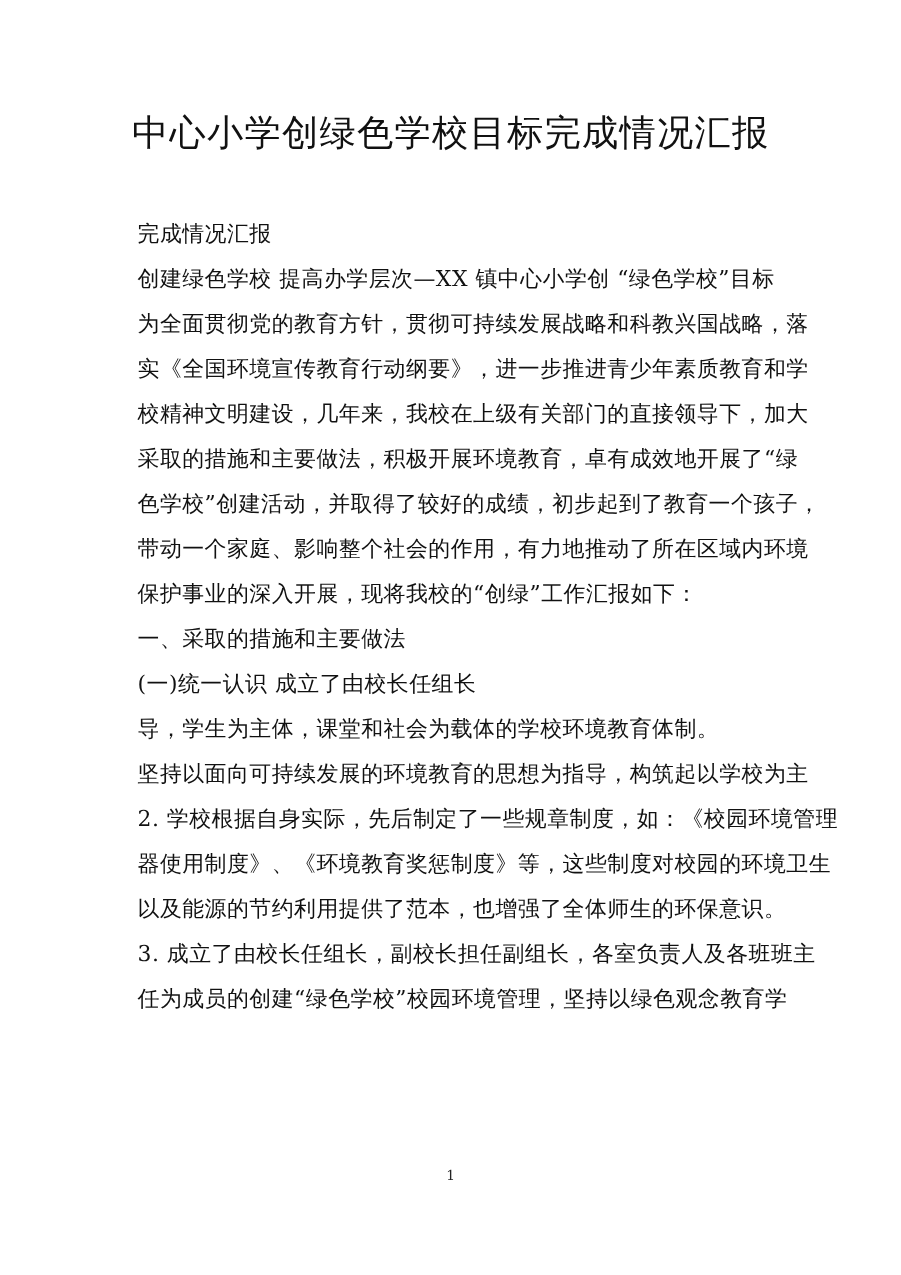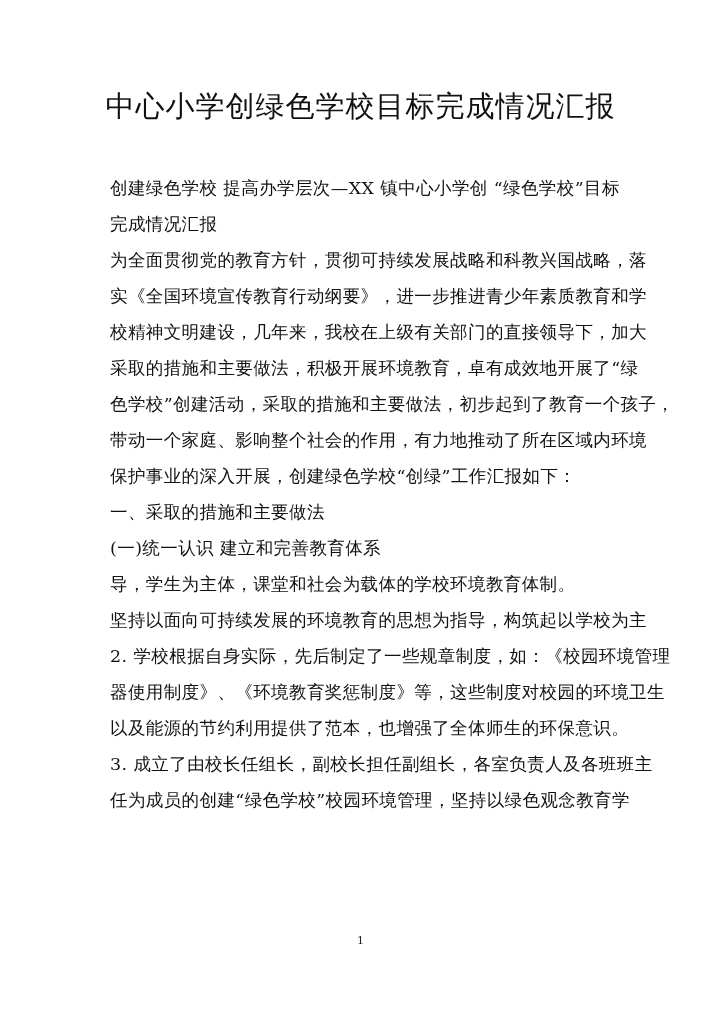--- a/index.html
+++ b/index.html
@@ -15,31 +15,31 @@
   .pagenum { position: absolute; top: 934px; left: 0; width: 721px; text-align: center;
              font-size: 11px; color: #222; }
 </style>
 </head>
 <body>
 
 <div class="page">
   <div class="title">中心小学创绿色学校目标完成情况汇报</div>
 
   <div class="body">
+    <div class="line">完成情况汇报</div>
     <div class="line">创建绿色学校 提高办学层次—XX 镇中心小学创 “绿色学校”目标</div>
-    <div class="line">完成情况汇报</div>
     <div class="line">为全面贯彻党的教育方针，贯彻可持续发展战略和科教兴国战略，落</div>
     <div class="line">实《全国环境宣传教育行动纲要》，进一步推进青少年素质教育和学</div>
     <div class="line">校精神文明建设，几年来，我校在上级有关部门的直接领导下，加大</div>
     <div class="line">采取的措施和主要做法，积极开展环境教育，卓有成效地开展了“绿</div>
-    <div class="line">色学校”创建活动，采取的措施和主要做法，初步起到了教育一个孩子，</div>
+    <div class="line">色学校”创建活动，并取得了较好的成绩，初步起到了教育一个孩子，</div>
     <div class="line">带动一个家庭、影响整个社会的作用，有力地推动了所在区域内环境</div>
-    <div class="line">保护事业的深入开展，创建绿色学校“创绿”工作汇报如下：</div>
+    <div class="line">保护事业的深入开展，现将我校的“创绿”工作汇报如下：</div>
     <div class="line">一、采取的措施和主要做法</div>
-    <div class="line">(一)统一认识 建立和完善教育体系</div>
+    <div class="line">(一)统一认识 成立了由校长任组长</div>
     <div class="line">导，学生为主体，课堂和社会为载体的学校环境教育体制。</div>
     <div class="line">坚持以面向可持续发展的环境教育的思想为指导，构筑起以学校为主</div>
     <div class="line">2. 学校根据自身实际，先后制定了一些规章制度，如：《校园环境管理</div>
     <div class="line">器使用制度》、《环境教育奖惩制度》等，这些制度对校园的环境卫生</div>
     <div class="line">以及能源的节约利用提供了范本，也增强了全体师生的环保意识。</div>
     <div class="line">3. 成立了由校长任组长，副校长担任副组长，各室负责人及各班班主</div>
     <div class="line">任为成员的创建“绿色学校”校园环境管理，坚持以绿色观念教育学</div>
   </div>
 
   <div class="pagenum">1</div>

